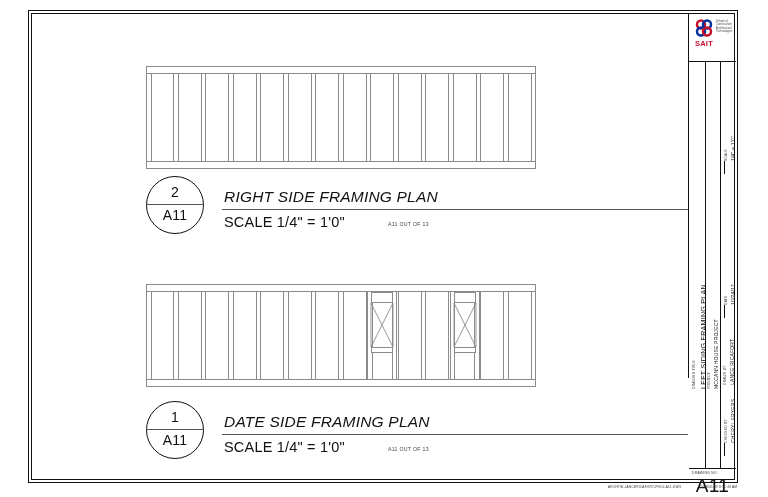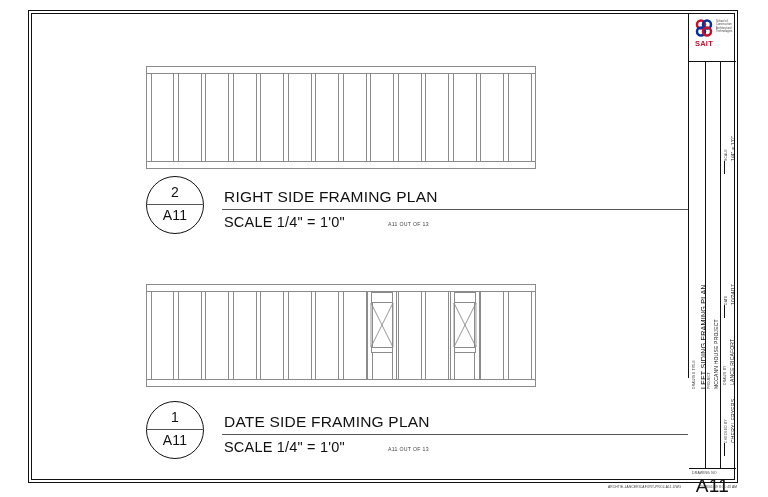--- a/index.html
+++ b/index.html
@@ -106,20 +106,21 @@
     left: 28px;
     height: 0;
     border-top: 1.1px solid #555;
   }
   .tag-title {
     position: absolute;
     font-size: 15.5px;
     color: #111;
     letter-spacing: .2px;
     white-space: nowrap;
+    font-style: italic;
   }
   .tag-scale {
     position: absolute;
     font-size: 14.5px;
     color: #111;
     letter-spacing: .2px;
     white-space: nowrap;
   }
   .tag-sheetcount {
     position: absolute;

